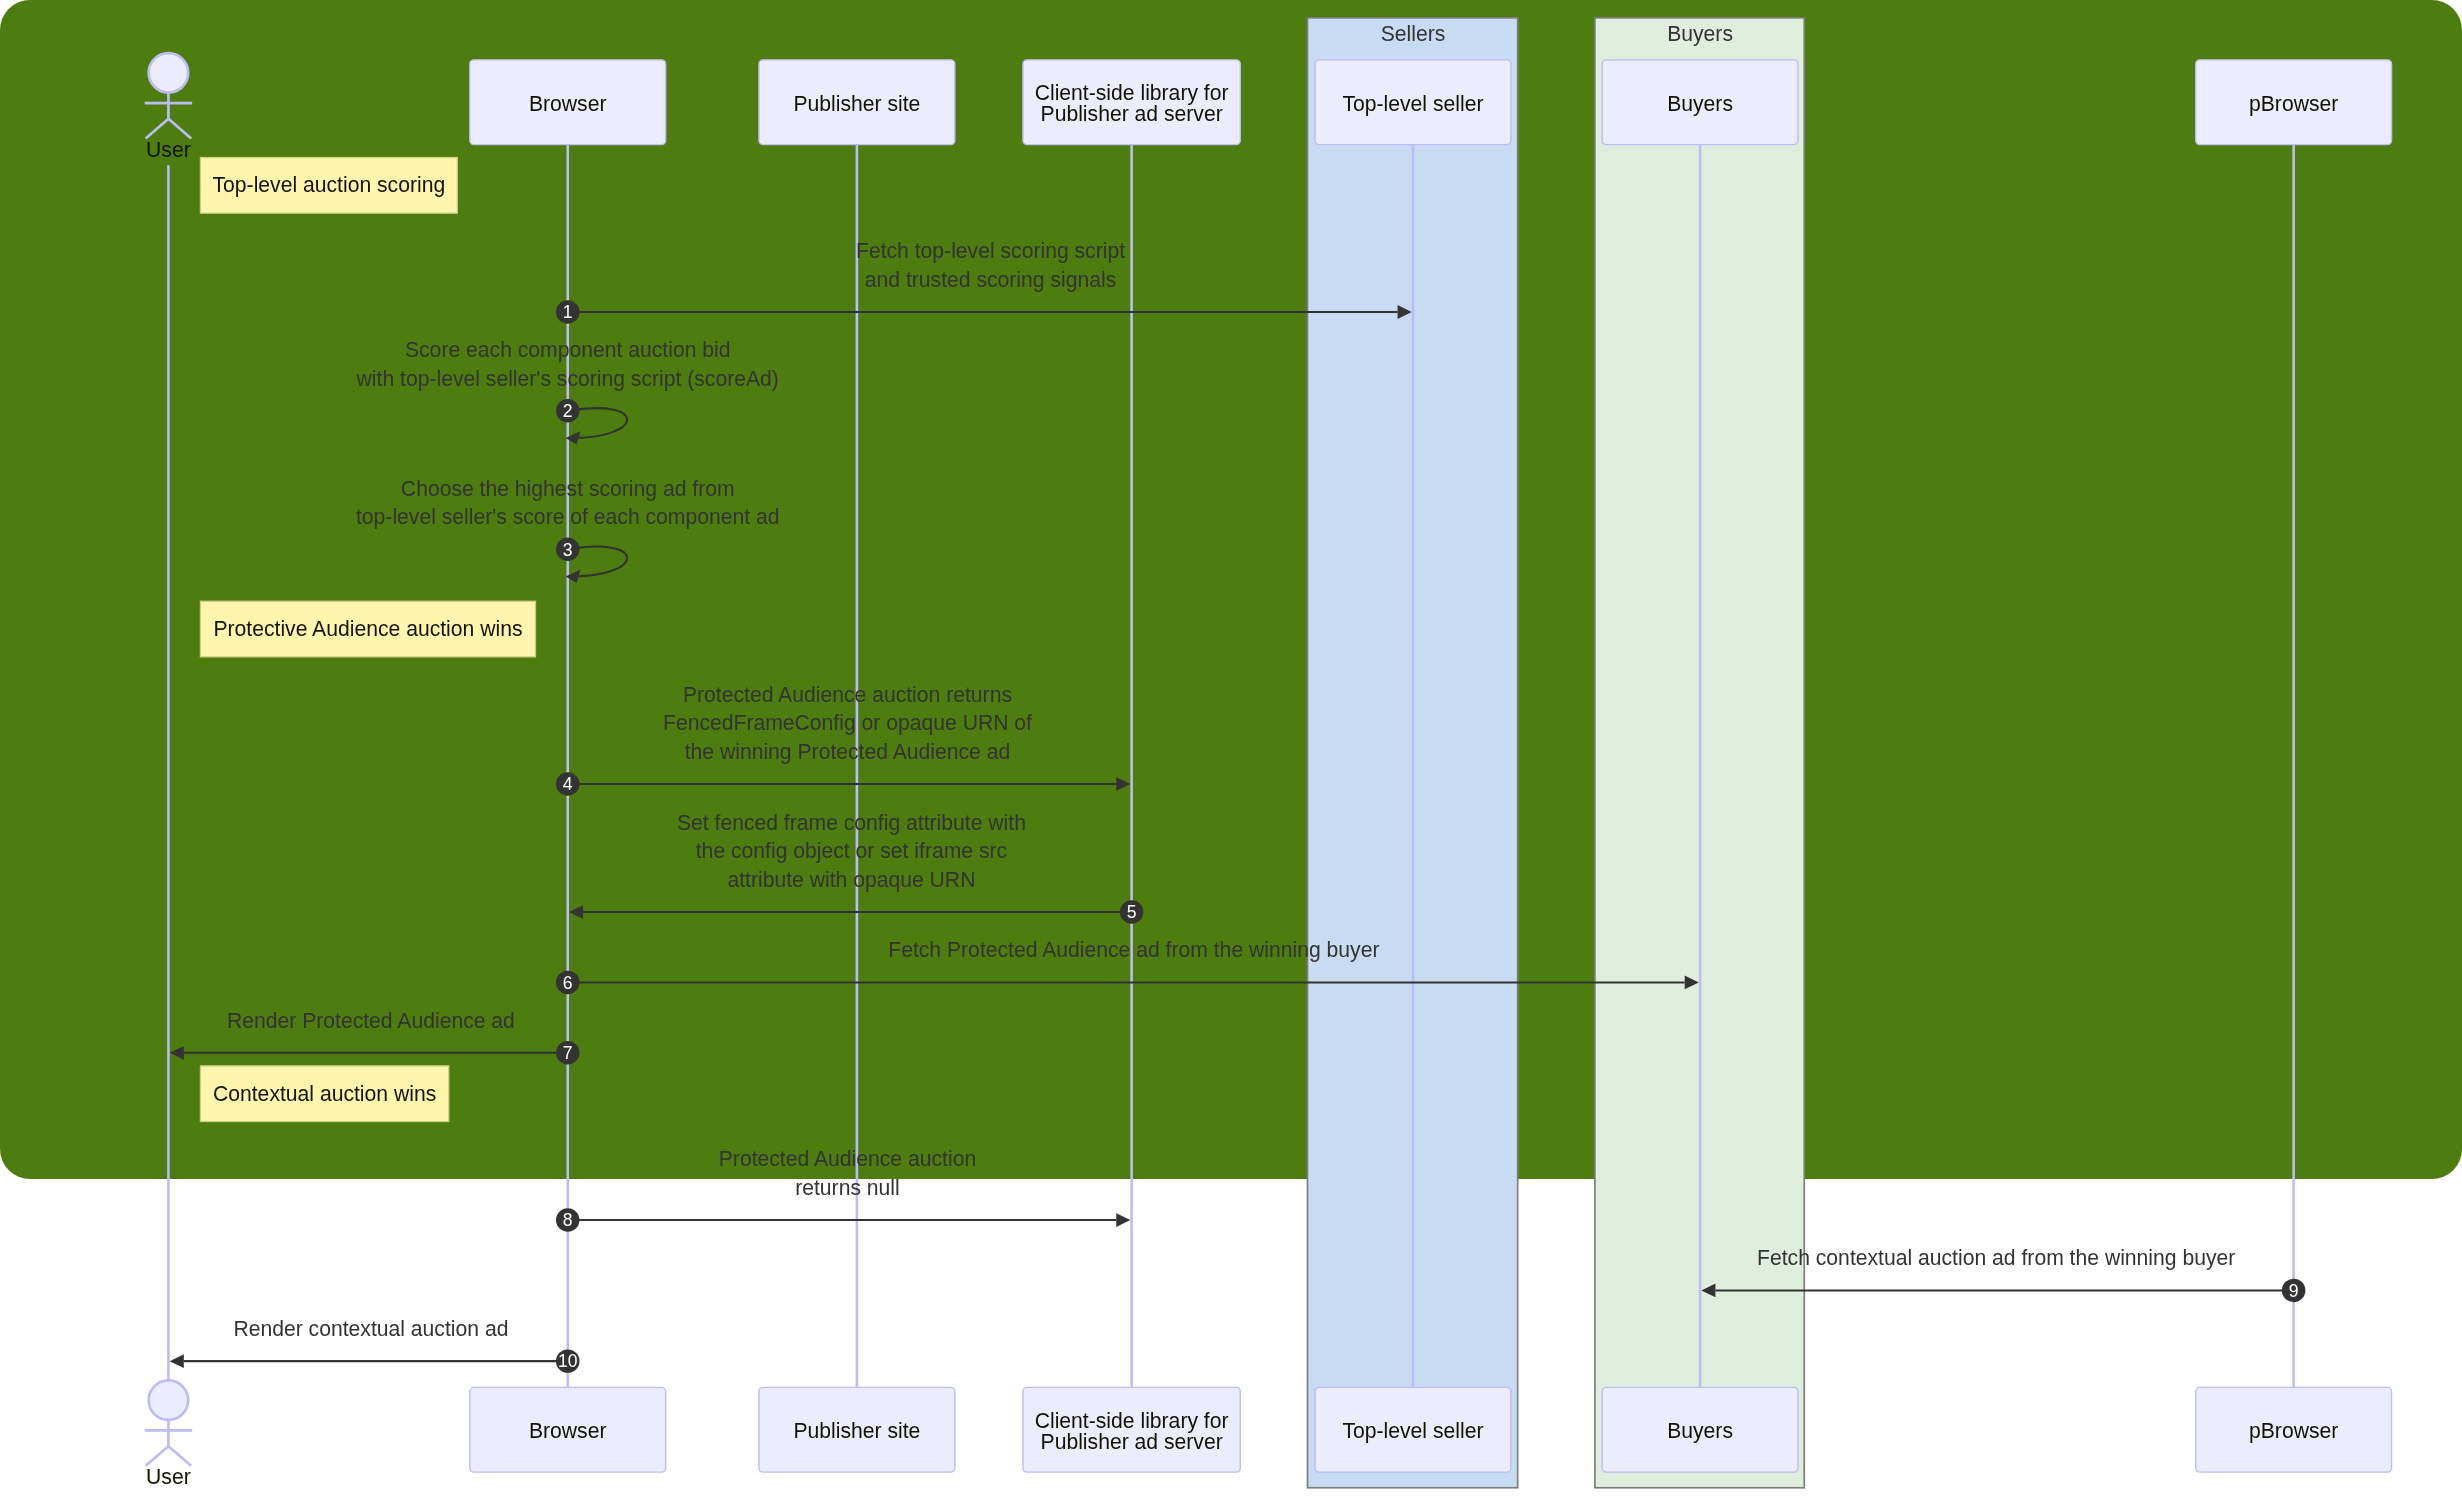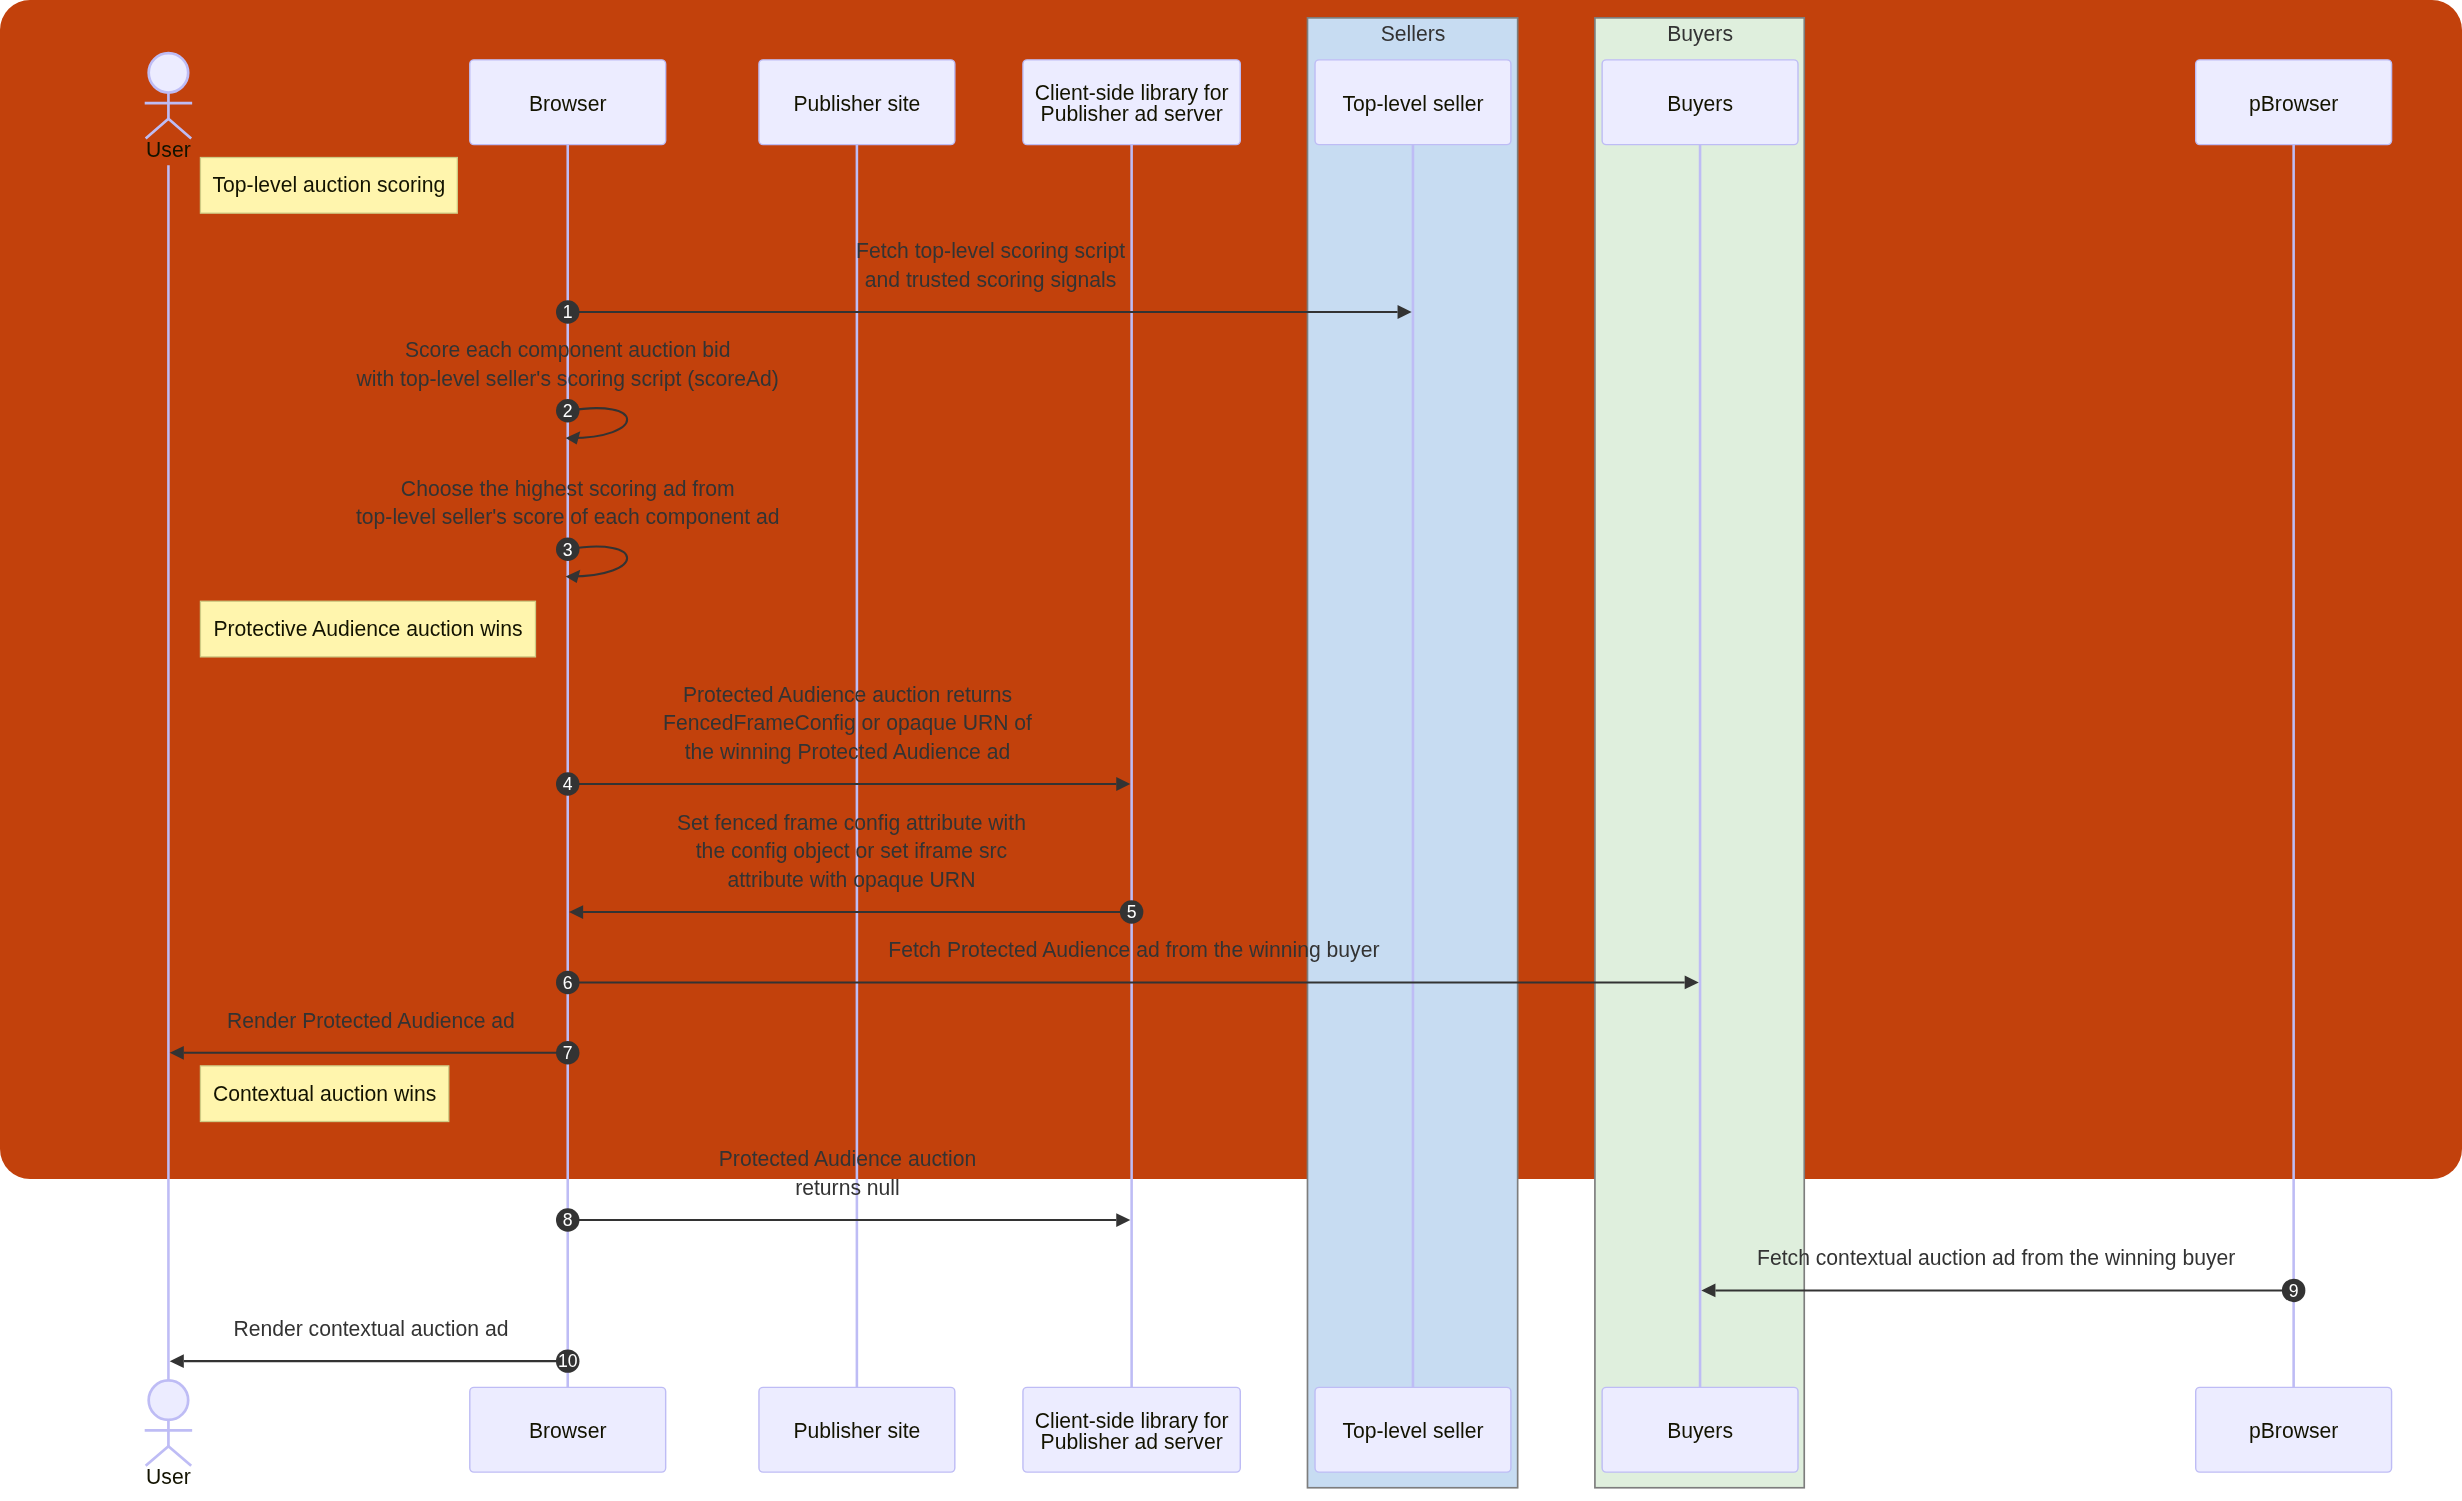--- a/index.html
+++ b/index.html
@@ -1,19 +1,19 @@
 <!DOCTYPE html>
 <html style="font-size:10.3px"><head>
 <meta charset="utf-8">
 <title>Protected Audience multi-seller auction sequence</title>
 <style>
   html,body{margin:0;padding:0;background:#ffffff;}
   body{width:2462px;height:1501px;overflow:hidden;
        font-family:"Liberation Sans",sans-serif;}
-  #stage{position:relative;width:2462px;height:1179px;background:#c2410c;border-radius:30px;}
+  #stage{position:relative;width:2462px;height:1179px;background:#4d7c0f;border-radius:30px;}
   svg#diagram{display:block;width:2462px;height:1501px;}
   .actor-box{stroke-width:2.2;}
   .actor-label,.group-label,.note-label,.message-label{
       font-family:"Liberation Sans",sans-serif;
       font-weight:400;
       text-anchor:middle;
       dominant-baseline:alphabetic;
       paint-order:normal;}
   .actor-label{fill:#131300;}
   .group-label{fill:#333333;}

